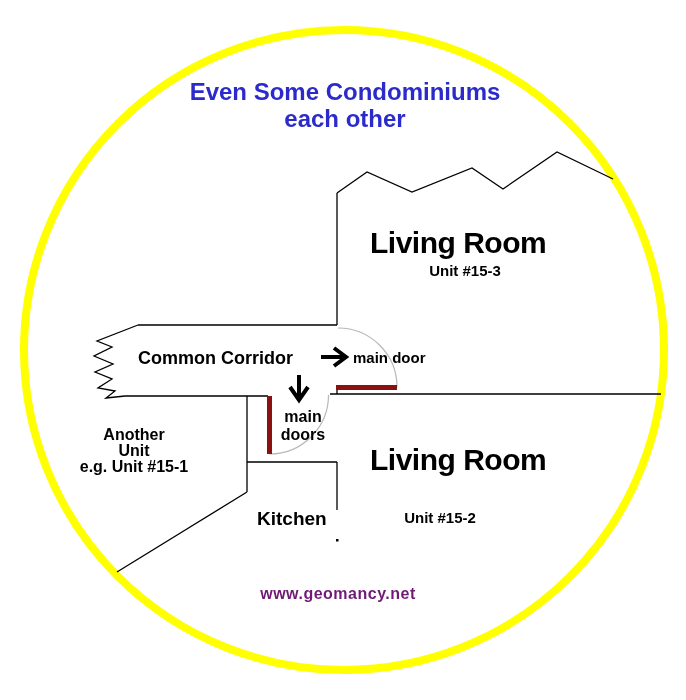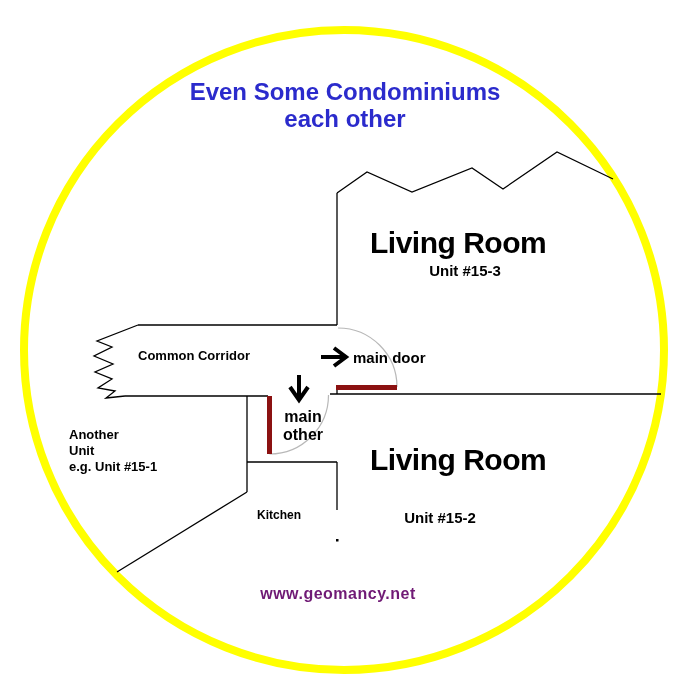--- a/index.html
+++ b/index.html
@@ -12,25 +12,25 @@
   }
   #floorplan-svg{position:absolute;left:0;top:0;}
   .lbl{position:absolute;font-weight:bold;color:#000000;white-space:nowrap;}
   .title{
     position:absolute;left:167px;top:78px;width:356px;
     text-align:center;font-weight:bold;font-size:24px;line-height:27px;
     color:#2B2BCC;letter-spacing:0px;
   }
   .room-name{font-size:30px;letter-spacing:-0.5px;text-align:left;width:200px;white-space:nowrap;}
   .unit-name{font-size:15px;text-align:center;width:200px;}
-  .corridor{font-size:13px;}
+  .corridor{font-size:18px;}
   .maindoor{font-size:15px;}
   .maindoor-stack{width:80px;text-align:center;font-size:16px;line-height:18px;}
-  .another{width:130px;font-size:13px;line-height:16px;}
-  .kitchen{font-size:12px;}
+  .another{width:130px;text-align:center;font-size:16px;line-height:16px;}
+  .kitchen{font-size:19px;}
   .watermark{
     position:absolute;left:238px;top:585px;width:200px;text-align:center;
     font-weight:bold;font-size:16px;color:#701a75;letter-spacing:0.5px;
   }
 </style>
 </head>
 <body>
 
 <div id="canvas">
 
@@ -83,21 +83,21 @@
 
   <div class="lbl room-name" style="left:370px;top:226px;">Living Room</div>
   <div class="lbl unit-name" style="left:365px;top:262px;">Unit #15-3</div>
 
   <div class="lbl corridor" style="left:138px;top:348px;">Common Corridor</div>
 
   <div class="lbl maindoor" style="left:353px;top:349px;">main door</div>
 
   <div class="lbl maindoor-stack" style="left:263px;top:408px;">
     <div>main</div>
-    <div>other</div>
+    <div>doors</div>
   </div>
 
   <div class="lbl another" style="left:69px;top:427px;">
     <div>Another</div>
     <div>Unit</div>
     <div>e.g. Unit #15-1</div>
   </div>
 
   <div class="lbl kitchen" style="left:257px;top:508px;">Kitchen</div>
 

